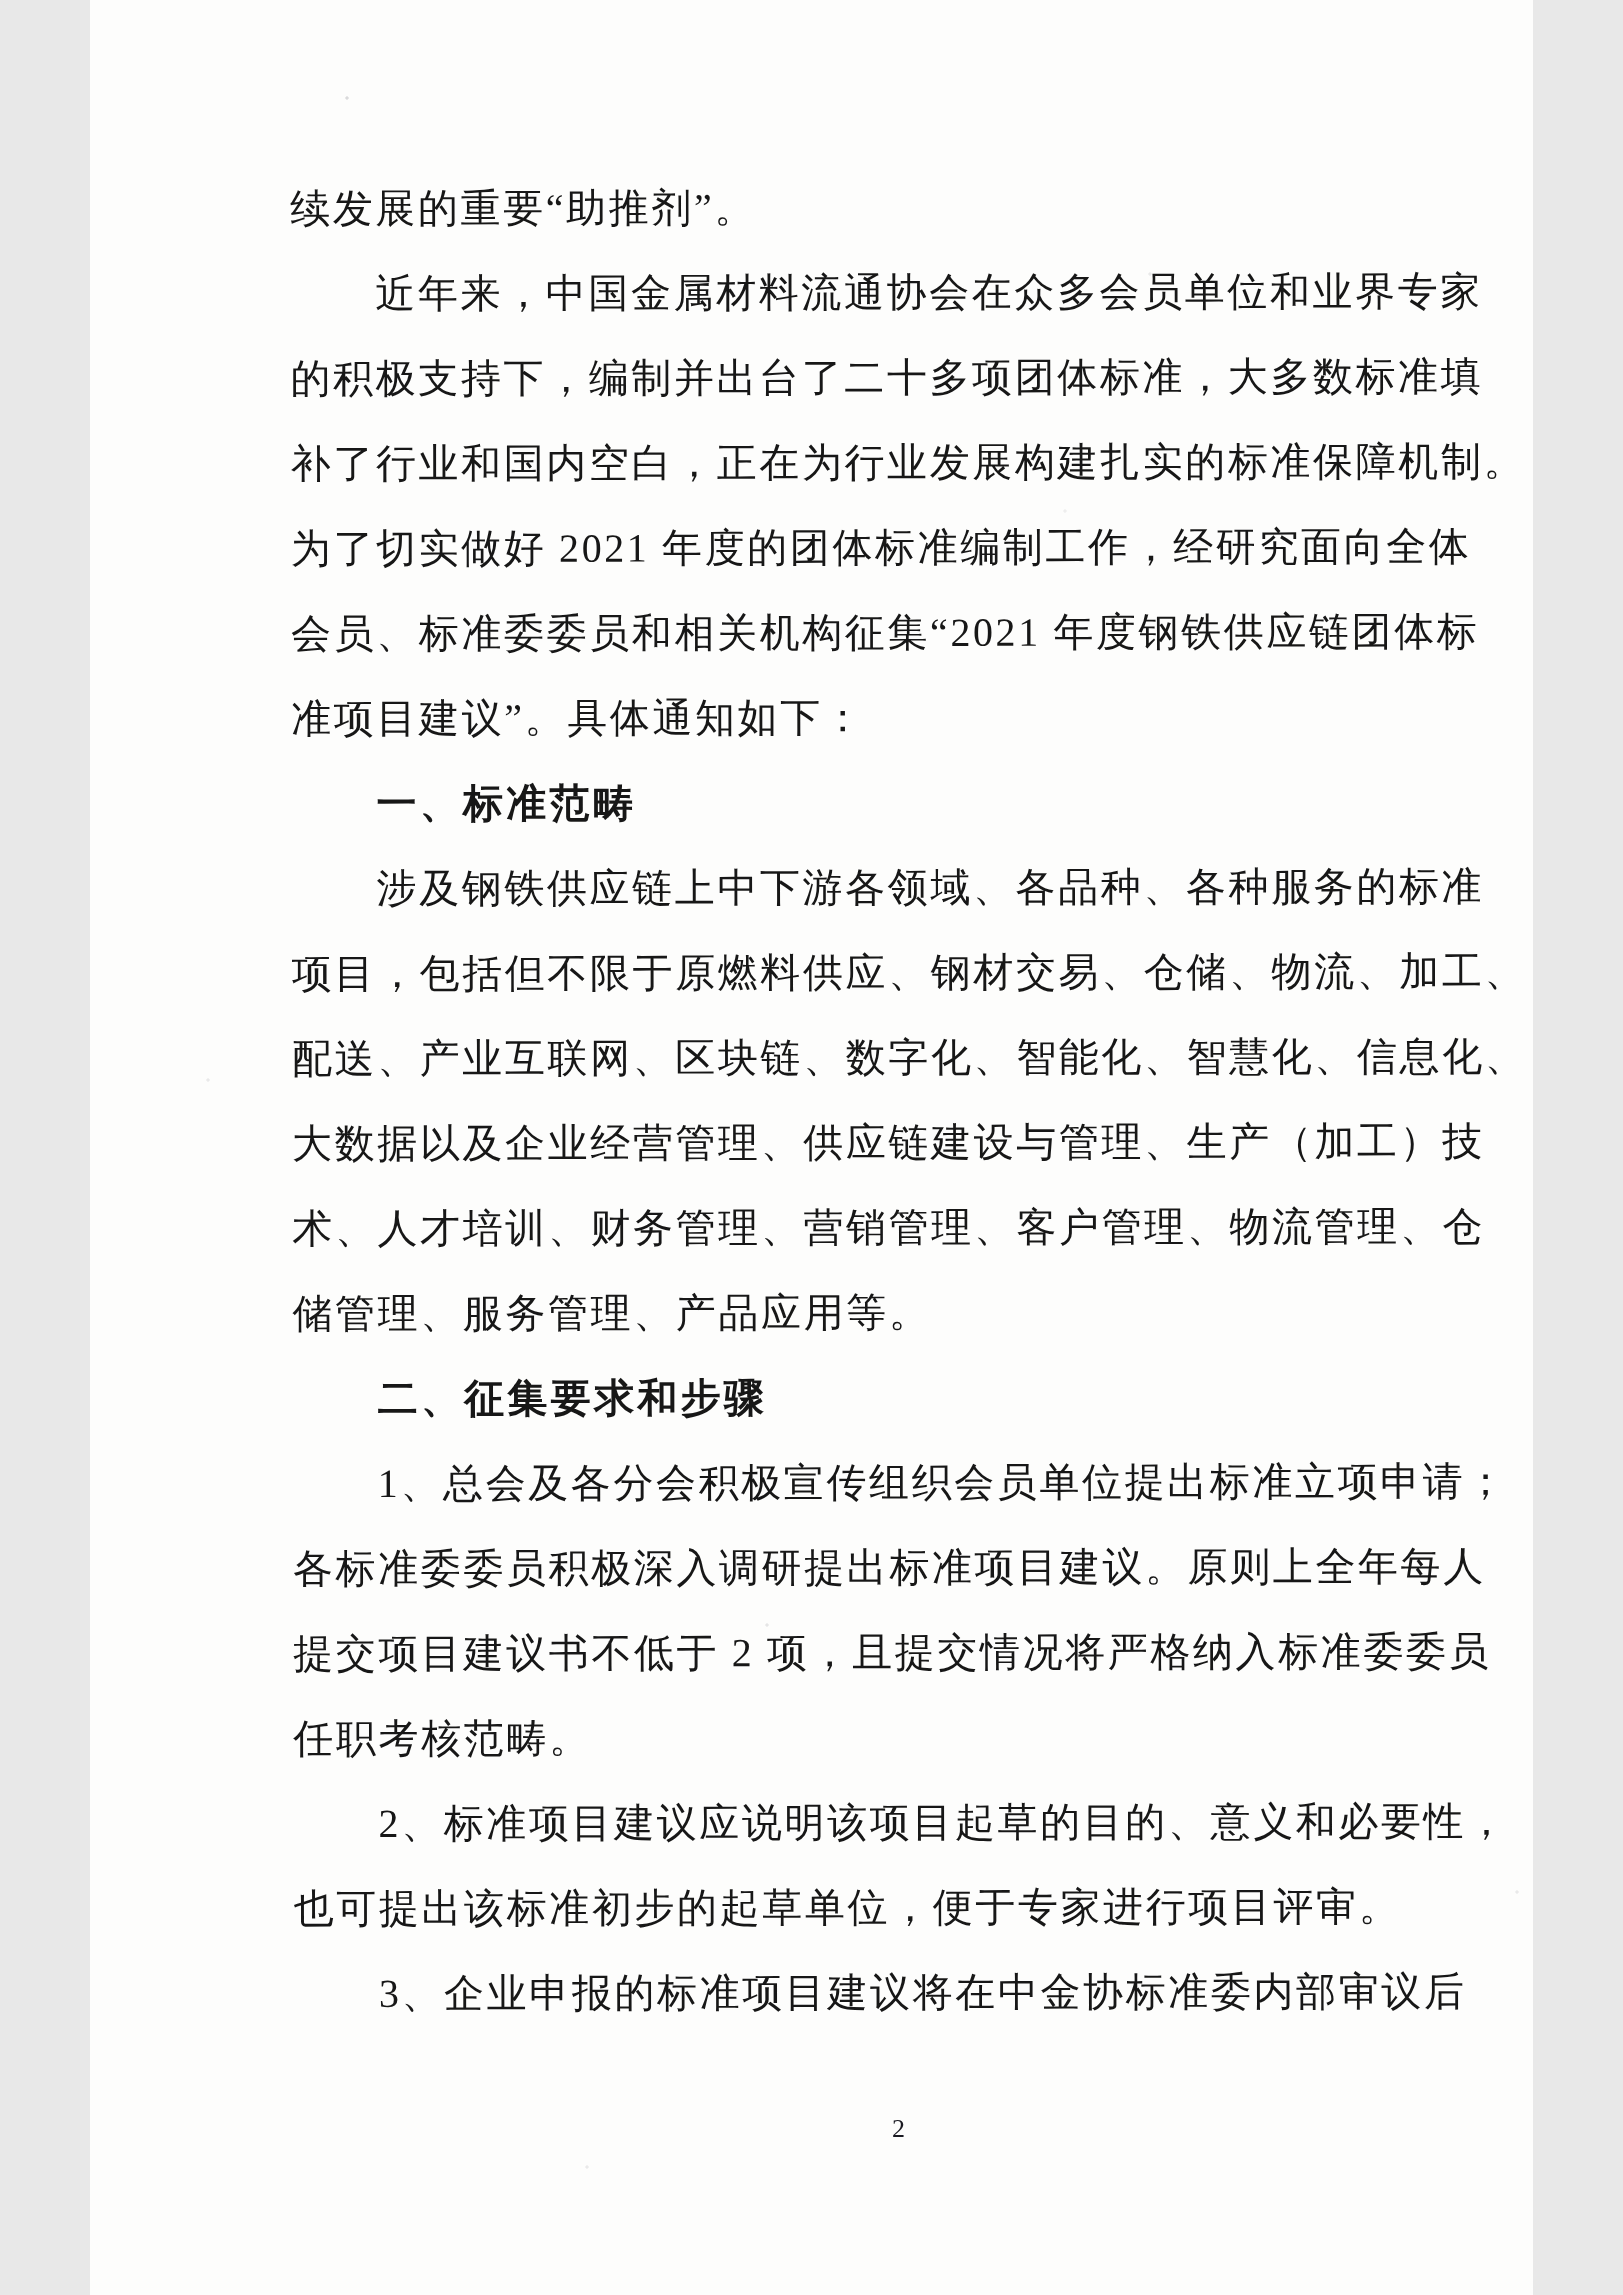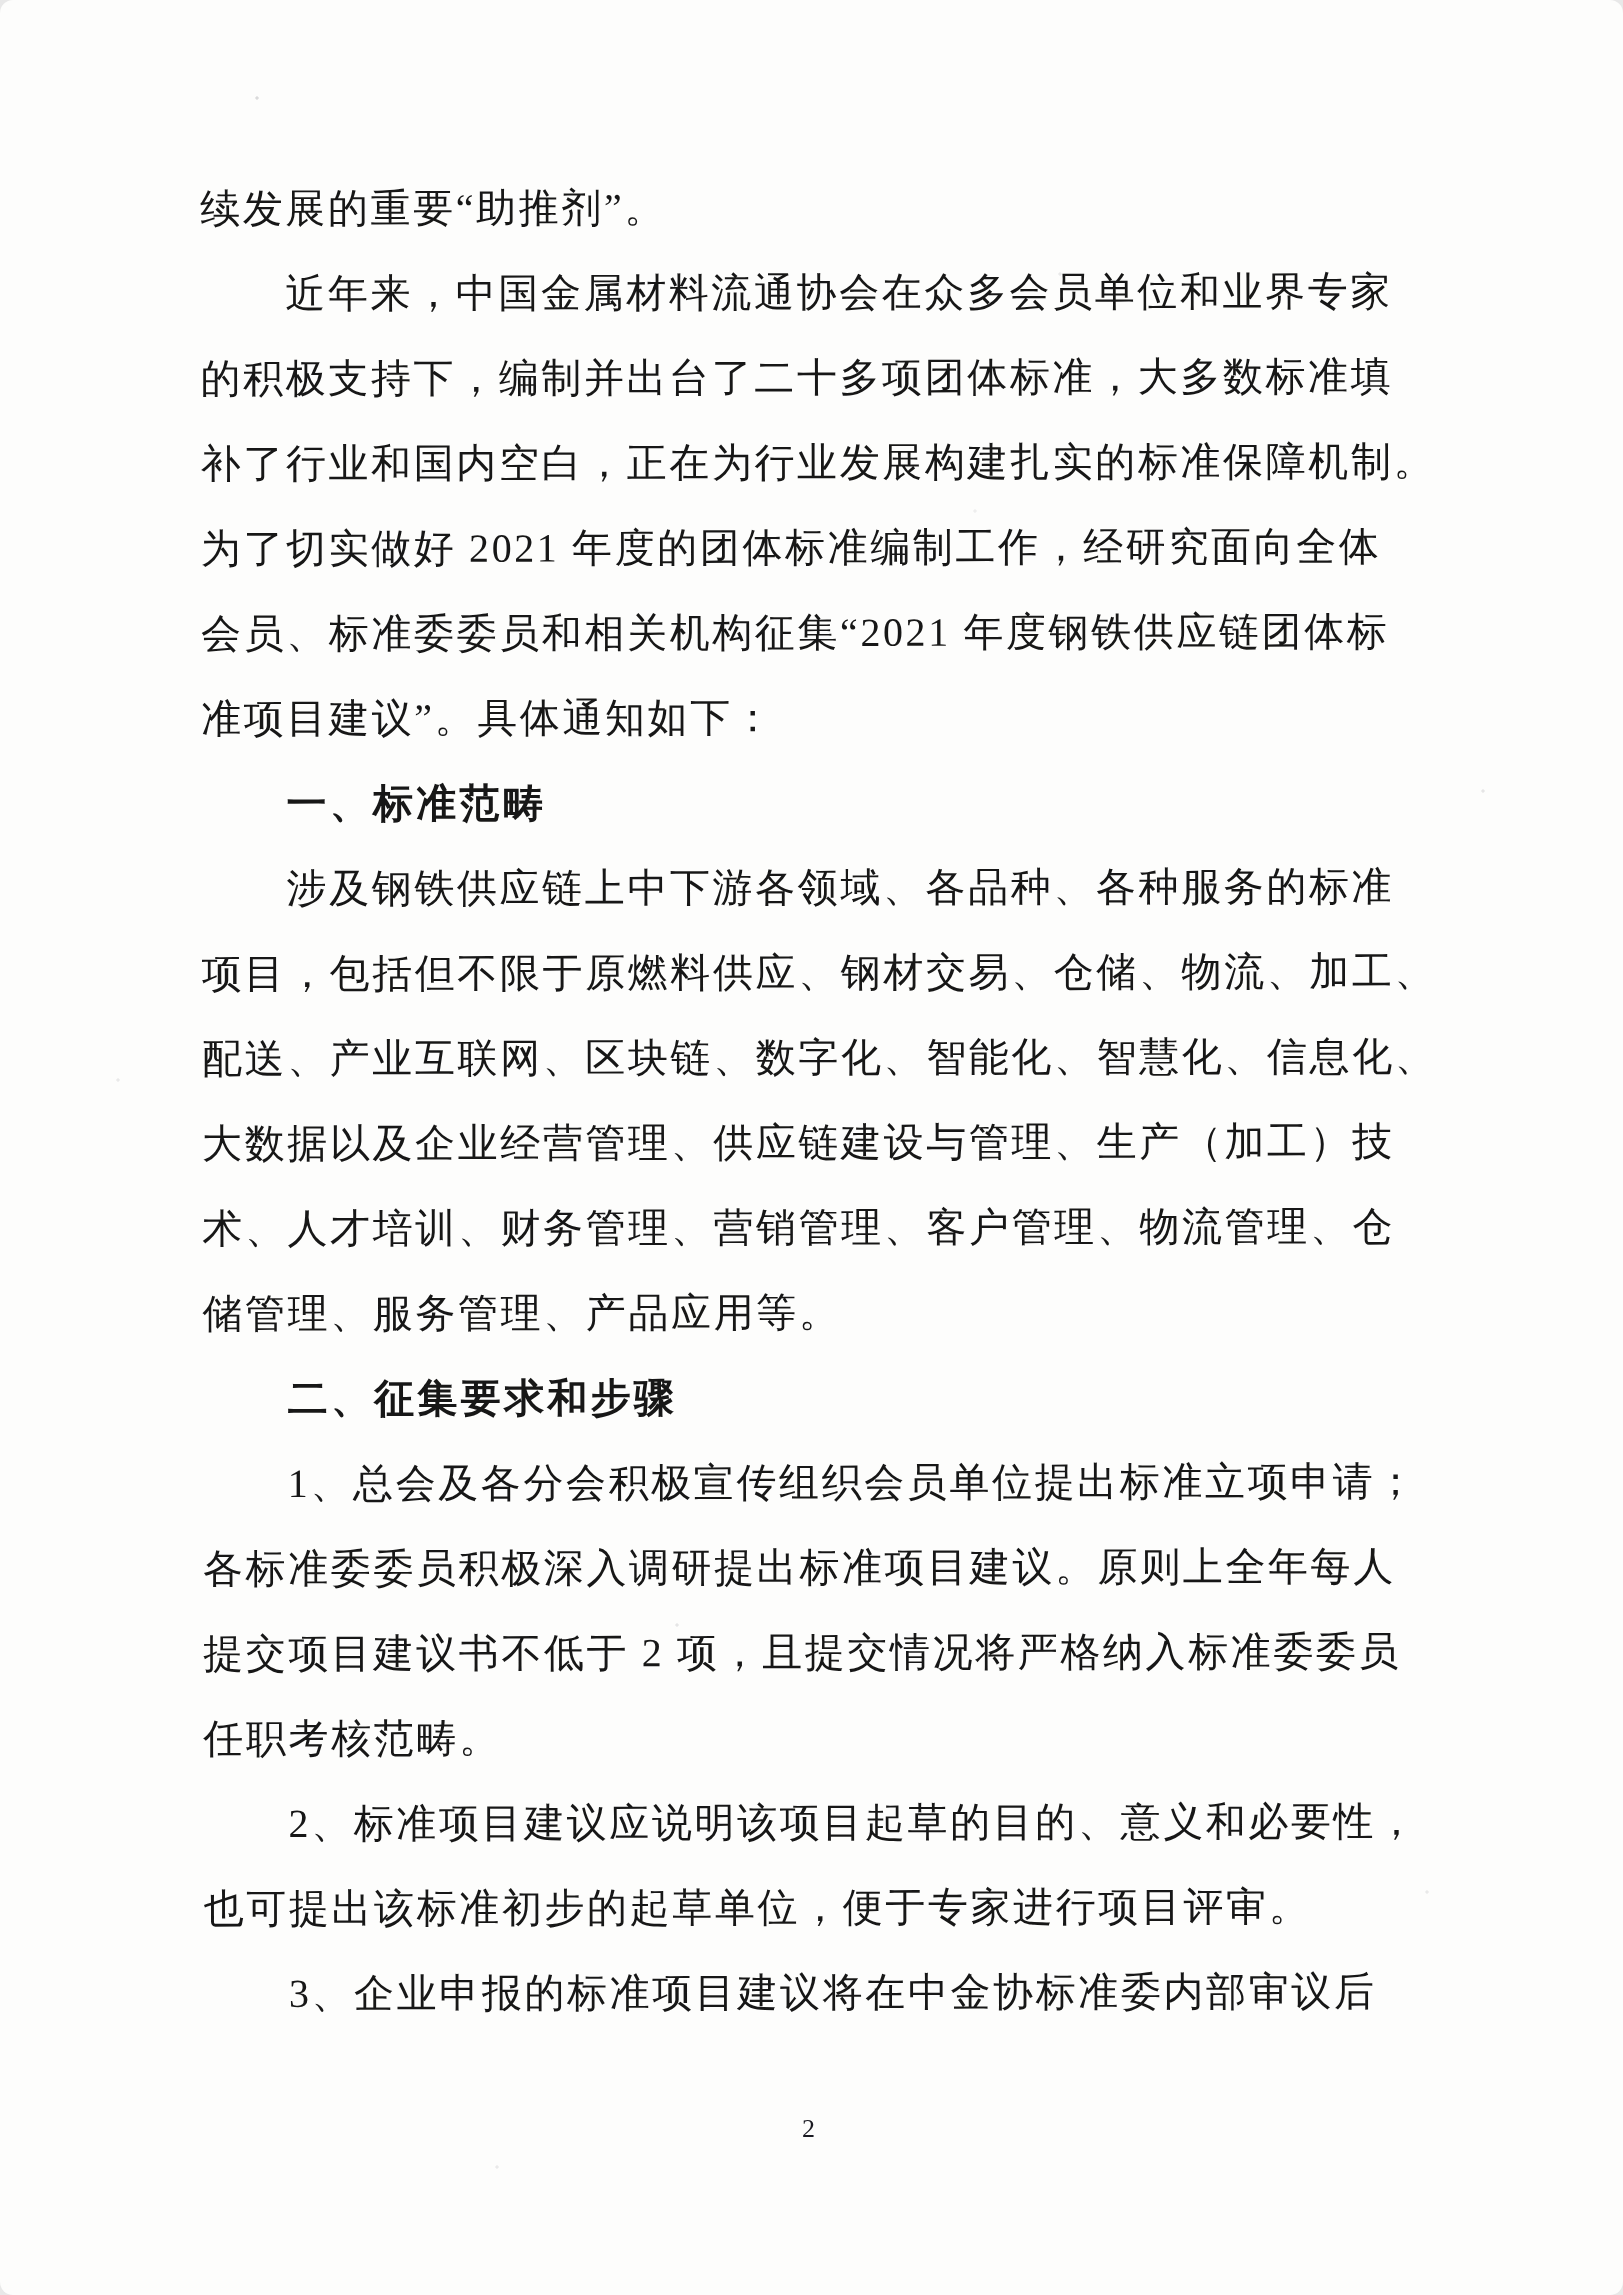--- a/index.html
+++ b/index.html
@@ -2,38 +2,37 @@
 <html style="font-size:10.5px"><head>
 <meta charset="utf-8">
 <style>
   html, body {
     margin: 0;
     padding: 0;
     background: #e8e8e8;
   }
   .page {
     position: relative;
-    width: 1623px;
+    width: 1443px;
     height: 2295px;
     margin: 0 auto;
     background-color: #fdfdfc;
     
     background-image:
       radial-gradient(circle at 257px 98px, rgba(60,60,70,0.18) 0 1.3px, transparent 2px),
       radial-gradient(circle at 1060px 274px, rgba(60,60,70,0.10) 0 1.3px, transparent 2px),
       radial-gradient(circle at 1483px 791px, rgba(60,60,70,0.12) 0 1.3px, transparent 2px),
       radial-gradient(circle at 118px 1080px, rgba(60,60,70,0.10) 0 1.3px, transparent 2px),
       radial-gradient(circle at 677px 1625px, rgba(60,60,70,0.12) 0 1.3px, transparent 2px),
       radial-gradient(circle at 1427px 1892px, rgba(60,60,70,0.10) 0 1.3px, transparent 2px),
       radial-gradient(circle at 497px 2167px, rgba(60,60,70,0.10) 0 1.3px, transparent 2px),
       radial-gradient(circle at 975px 511px, rgba(60,60,70,0.08) 0 1.3px, transparent 2px);
     overflow: hidden;
     font-family: "Liberation Serif", "DejaVu Serif", serif;
     color: #161616;
-    border-radius: 13px;
   }
   .doc-body {
     position: absolute;
     left: 202px;
     top: 165px;
     width: 1227px;
     transform: rotate(-0.12deg);
   }
   .line {
     height: 85px;

